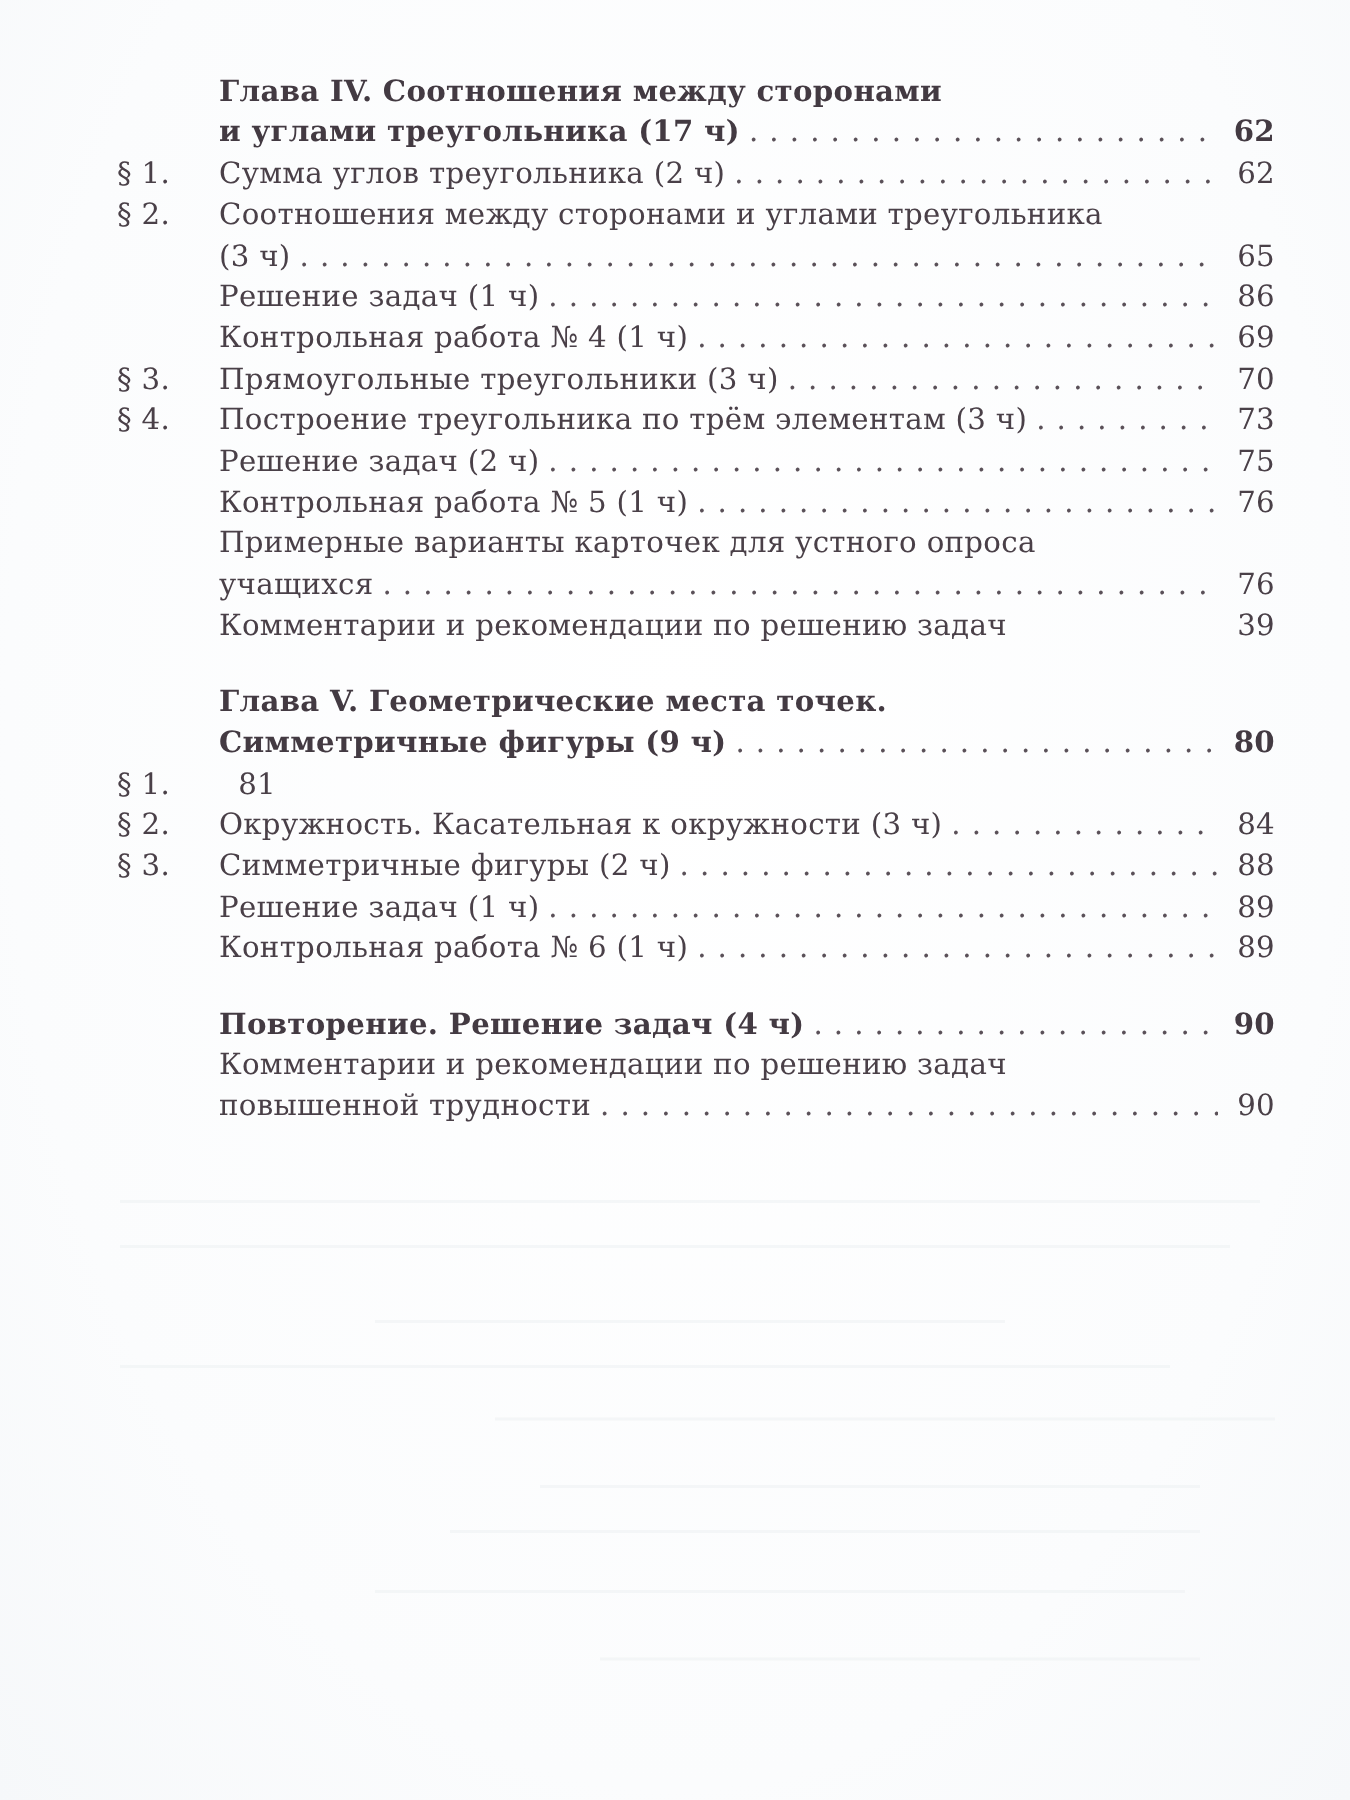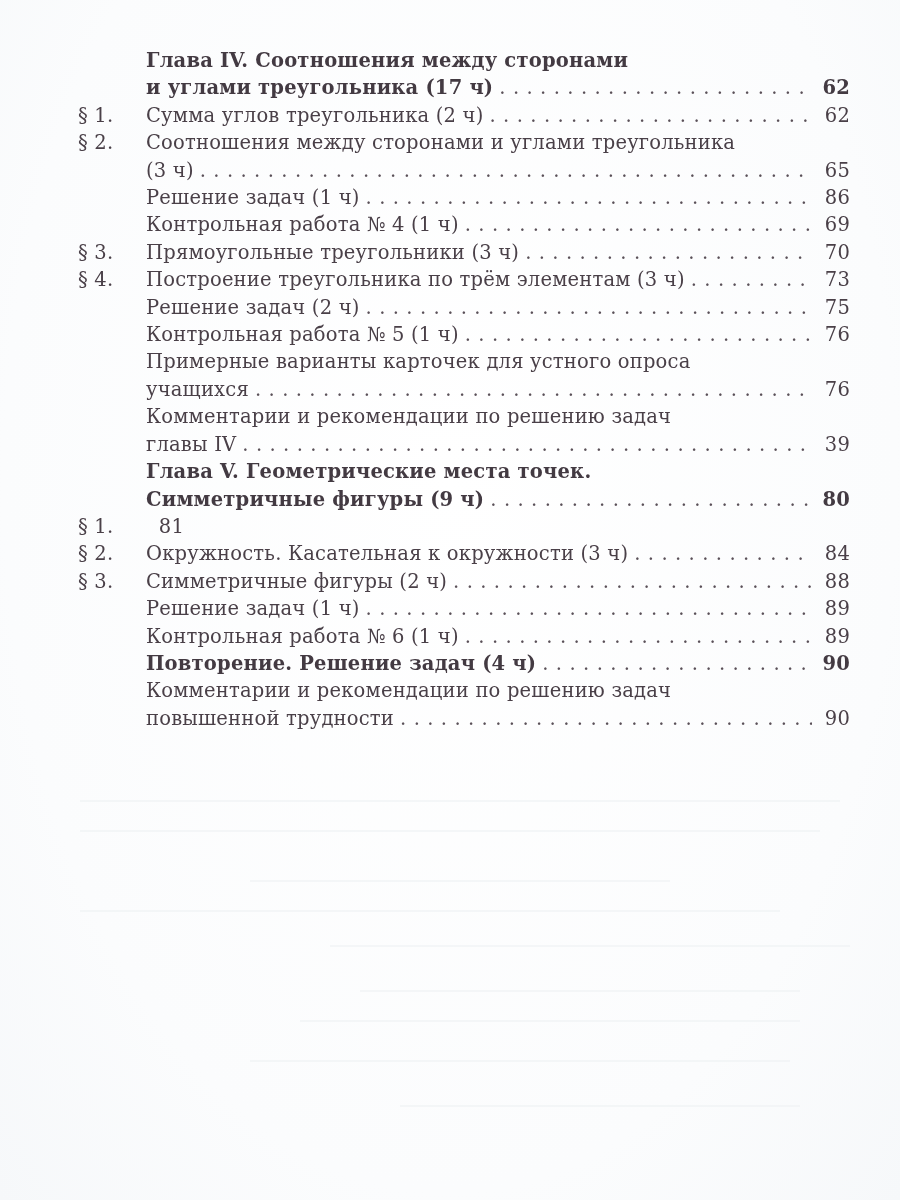--- a/index.html
+++ b/index.html
@@ -76,20 +76,21 @@
       flex: 0 0 auto;
       min-width: 34px;
       text-align: right;
       padding-left: 4px;
     }
     .bold {
       font-weight: bold;
       color: #433a42;
     }
     .gap-before {
+      margin-top: 23px;
     }
     .bleed {
       position: absolute;
       left: 80px;
       height: 2px;
       background: #eef1f4;
       opacity: 0.6;
     }
   </style>
 </head>
@@ -208,24 +209,20 @@
           <span class="dots"></span>
         </div>
       </div>
       <span class="page-num">76</span>
     </div>
 
     <div class="entry">
       <span class="num"></span>
       <div class="body">
         <span class="line">Комментарии и рекомендации по решению задач</span>
-        <div class="lastline">
-          <span class="txt">главы IV</span>
-          <span class="dots"></span>
-        </div>
       </div>
       <span class="page-num">39</span>
     </div>
 
     <div class="entry bold gap-before">
       <span class="num"></span>
       <div class="body">
         <span class="line">Глава V. Геометрические места точек.</span>
         <div class="lastline">
           <span class="txt">Симметричные фигуры (9 ч)</span>

